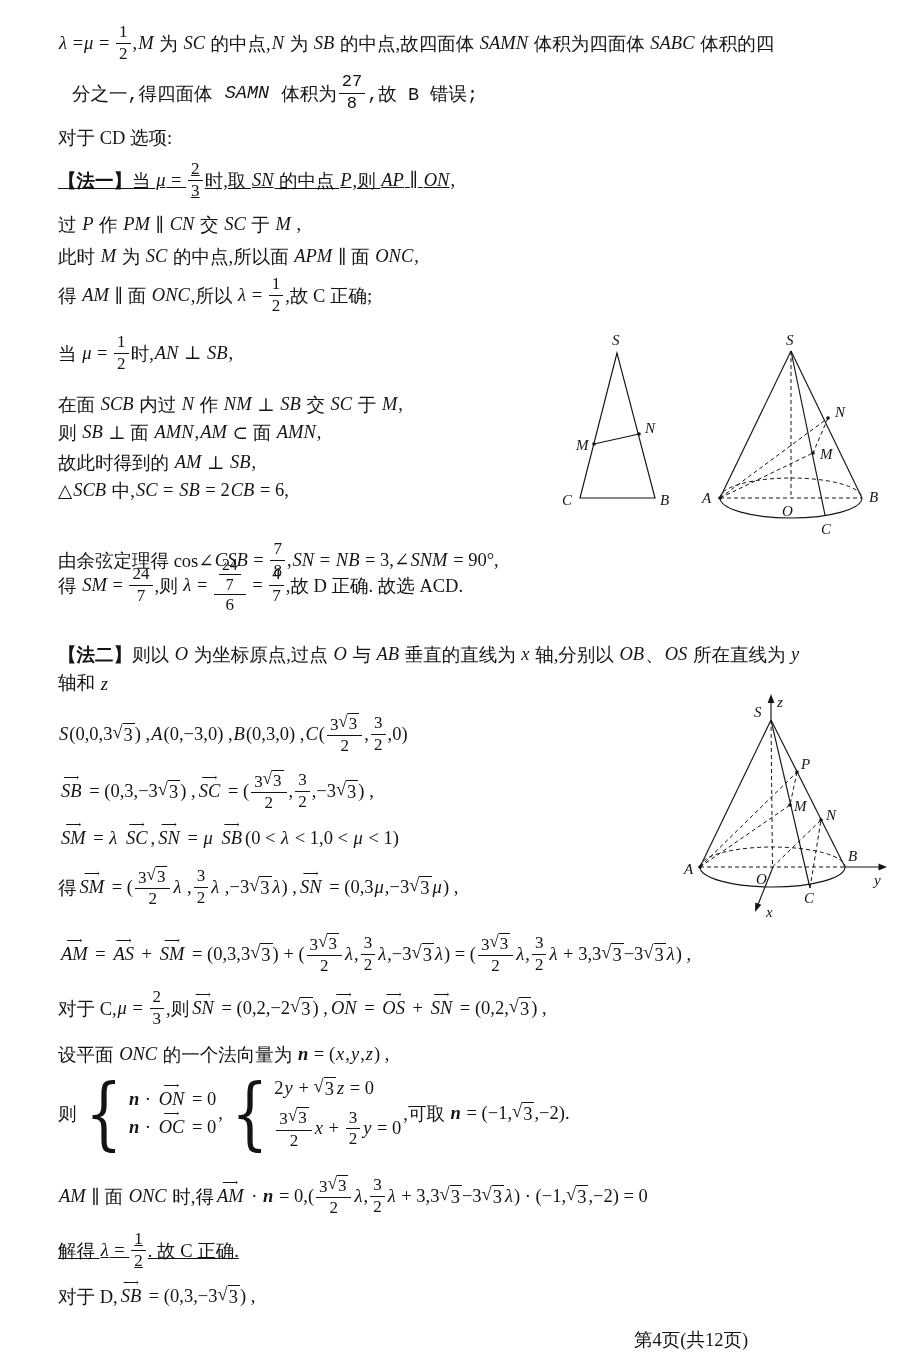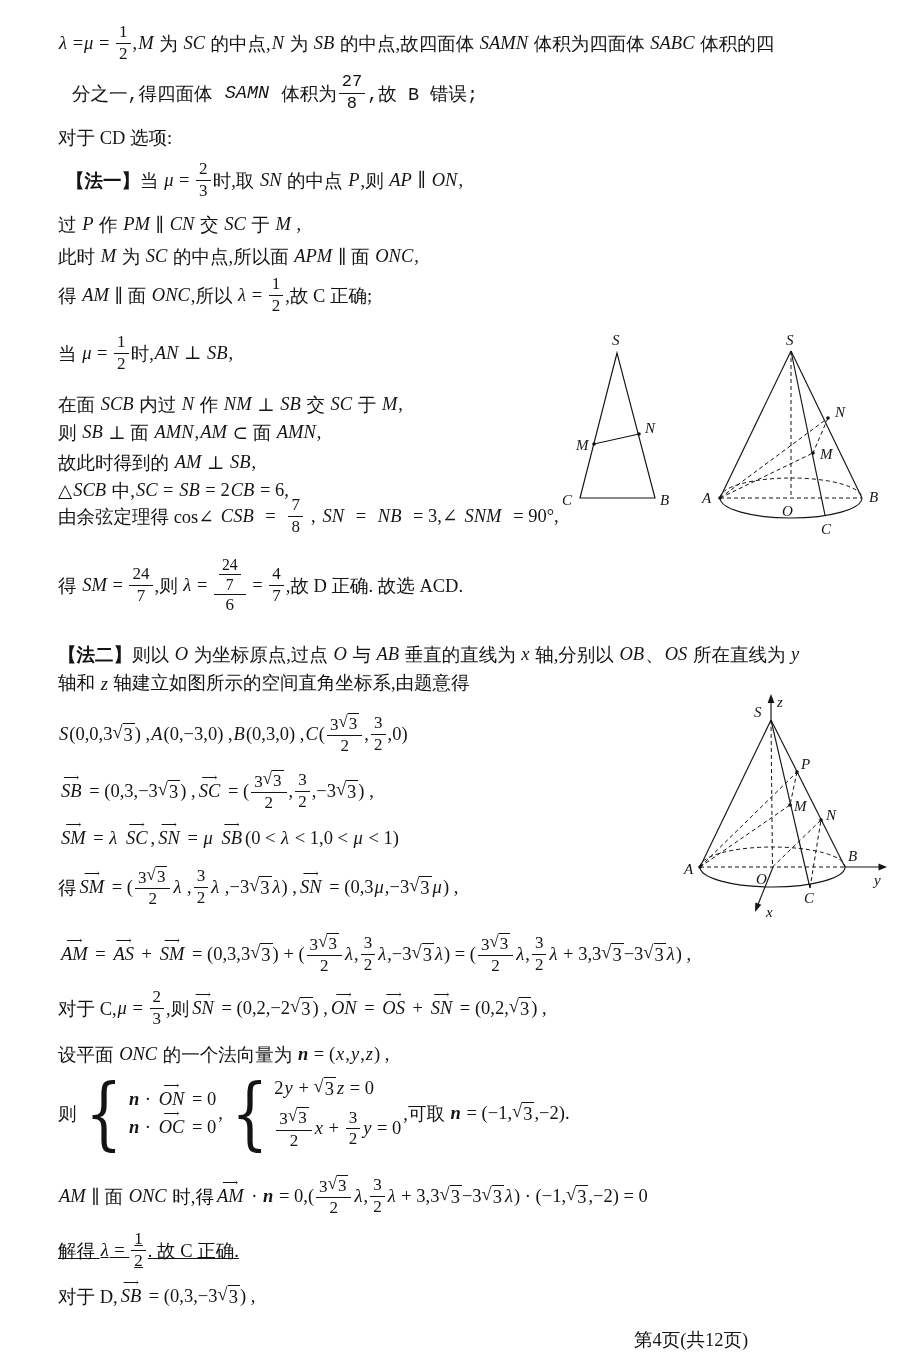--- a/index.html
+++ b/index.html
@@ -58,21 +58,21 @@
       <div class="tline" style="top: 73px; left: 72px; font-family: Liberation Mono, monospace;">
         <span class="tx">分之一,得四面体 </span>
         <span class="mi">SAMN</span>
         <span class="tx"> 体积为</span>
         <span class="frac"><span class="num"><span class="tx">27</span></span><span class="den"><span class="tx">8</span></span></span>
         <span class="tx">,故 B 错误;</span>
       </div>
       <div class="tline" style="top: 125px; left: 58px;">
         <span class="tx">对于 CD 选项:</span>
       </div>
-      <div class="tline" style="top: 160px; left: 66px;">
+      <div class="tline" style="top: 160px; left: 58px; text-decoration: underline;">
         <span class="hd">【法一】</span>
         <span class="tx">当 </span>
         <span class="mi">μ</span>
         <span class="tx"> = </span>
         <span class="frac"><span class="num"><span class="tx">2</span></span><span class="den"><span class="tx">3</span></span></span>
         <span class="tx">时,取 </span>
         <span class="mi">SN</span>
         <span class="tx"> 的中点 </span>
         <span class="mi">P</span>
         <span class="tx">,则 </span>
@@ -164,21 +164,21 @@
         <span class="tx">△</span>
         <span class="mi">SCB</span>
         <span class="tx"> 中,</span>
         <span class="mi">SC</span>
         <span class="tx"> = </span>
         <span class="mi">SB</span>
         <span class="tx"> = 2</span>
         <span class="mi">CB</span>
         <span class="tx"> = 6,</span>
       </div>
-      <div class="tline" style="top: 496px; left: 58px; gap: 6px;">
+      <div class="tline" style="top: 540px; left: 58px;">
         <span class="tx">由余弦定理得 cos∠</span>
         <span class="mi">CSB</span>
         <span class="tx"> = </span>
         <span class="frac"><span class="num"><span class="tx">7</span></span><span class="den"><span class="tx">8</span></span></span>
         <span class="tx">,</span>
         <span class="mi">SN</span>
         <span class="tx"> = </span>
         <span class="mi">NB</span>
         <span class="tx"> = 3,∠</span>
         <span class="mi">SNM</span>
@@ -210,21 +210,20 @@
         <span class="tx"> 轴,分别以 </span>
         <span class="mi">OB</span>
         <span class="tx">、</span>
         <span class="mi">OS</span>
         <span class="tx"> 所在直线为 </span>
         <span class="mi">y</span>
       </div>
       <div class="tline" style="top: 670px; left: 58px; align-items: flex-end;">
         <span class="tx">轴和 </span>
         <span class="mi">z</span>
-        <span class="tx"> 轴建立如图所示的空间直角坐标系,由题意得</span>
       </div>
       <div class="tline" style="top: 713px; left: 58px;">
         <span class="mi">S</span>
         <span class="tx">(0,0,3</span>
         <span class="sqrt"><span class="rad">√</span><span class="rdc"><span class="tx">3</span></span></span>
         <span class="tx">) ,</span>
         <span class="mi">A</span>
         <span class="tx">(0,−3,0) ,</span>
         <span class="mi">B</span>
         <span class="tx">(0,3,0) ,</span>

